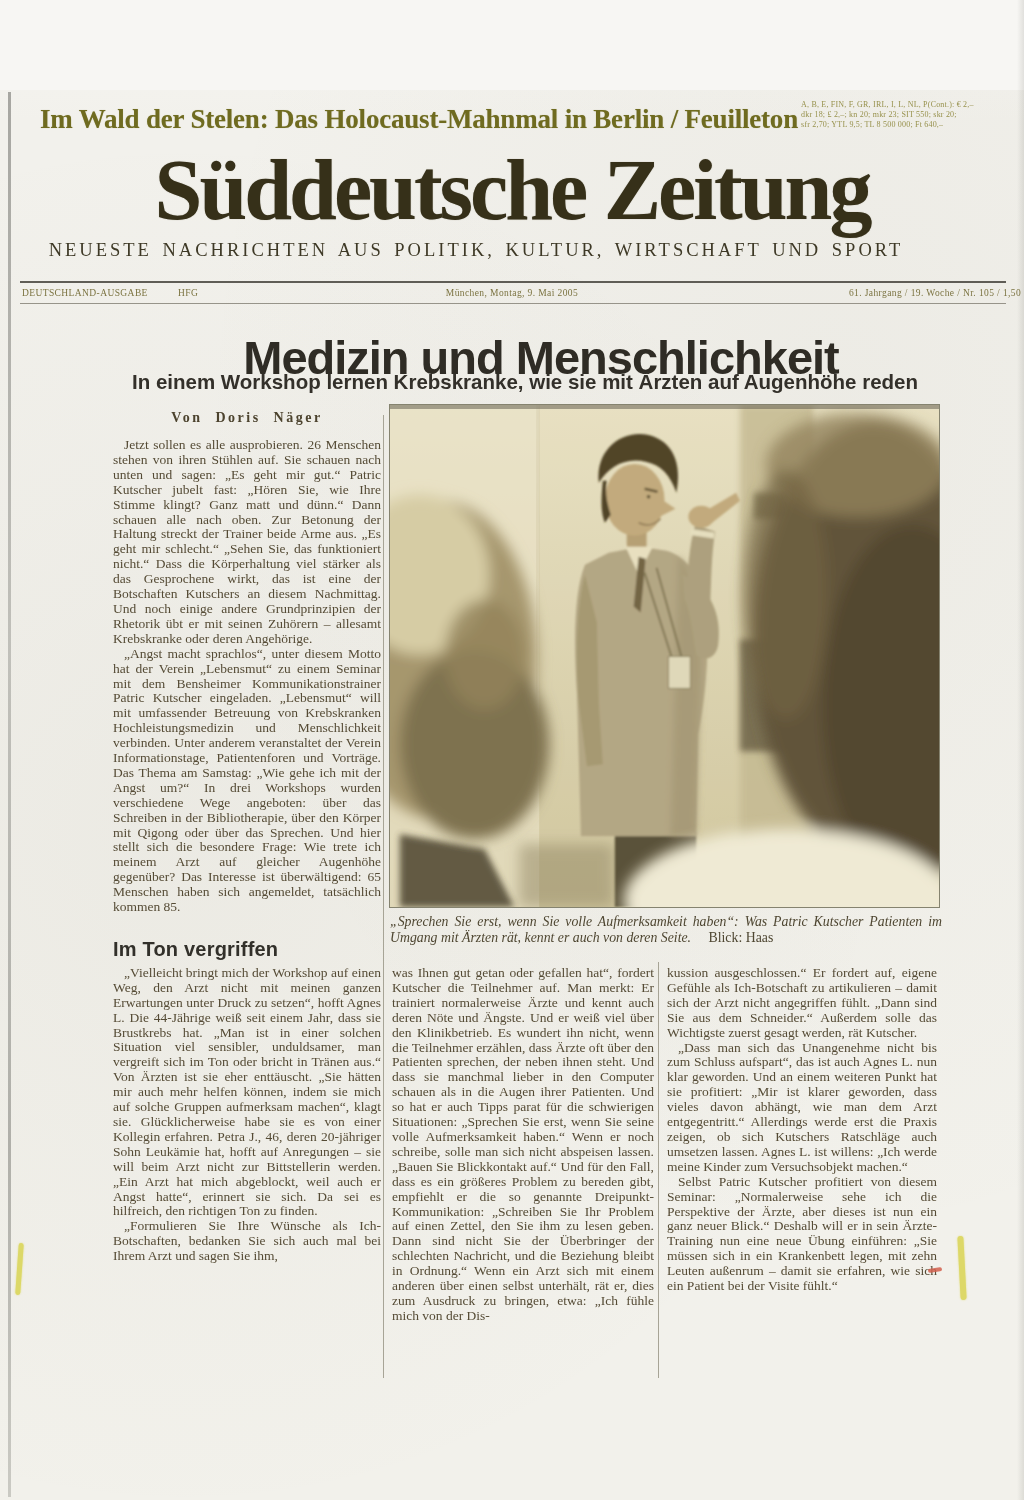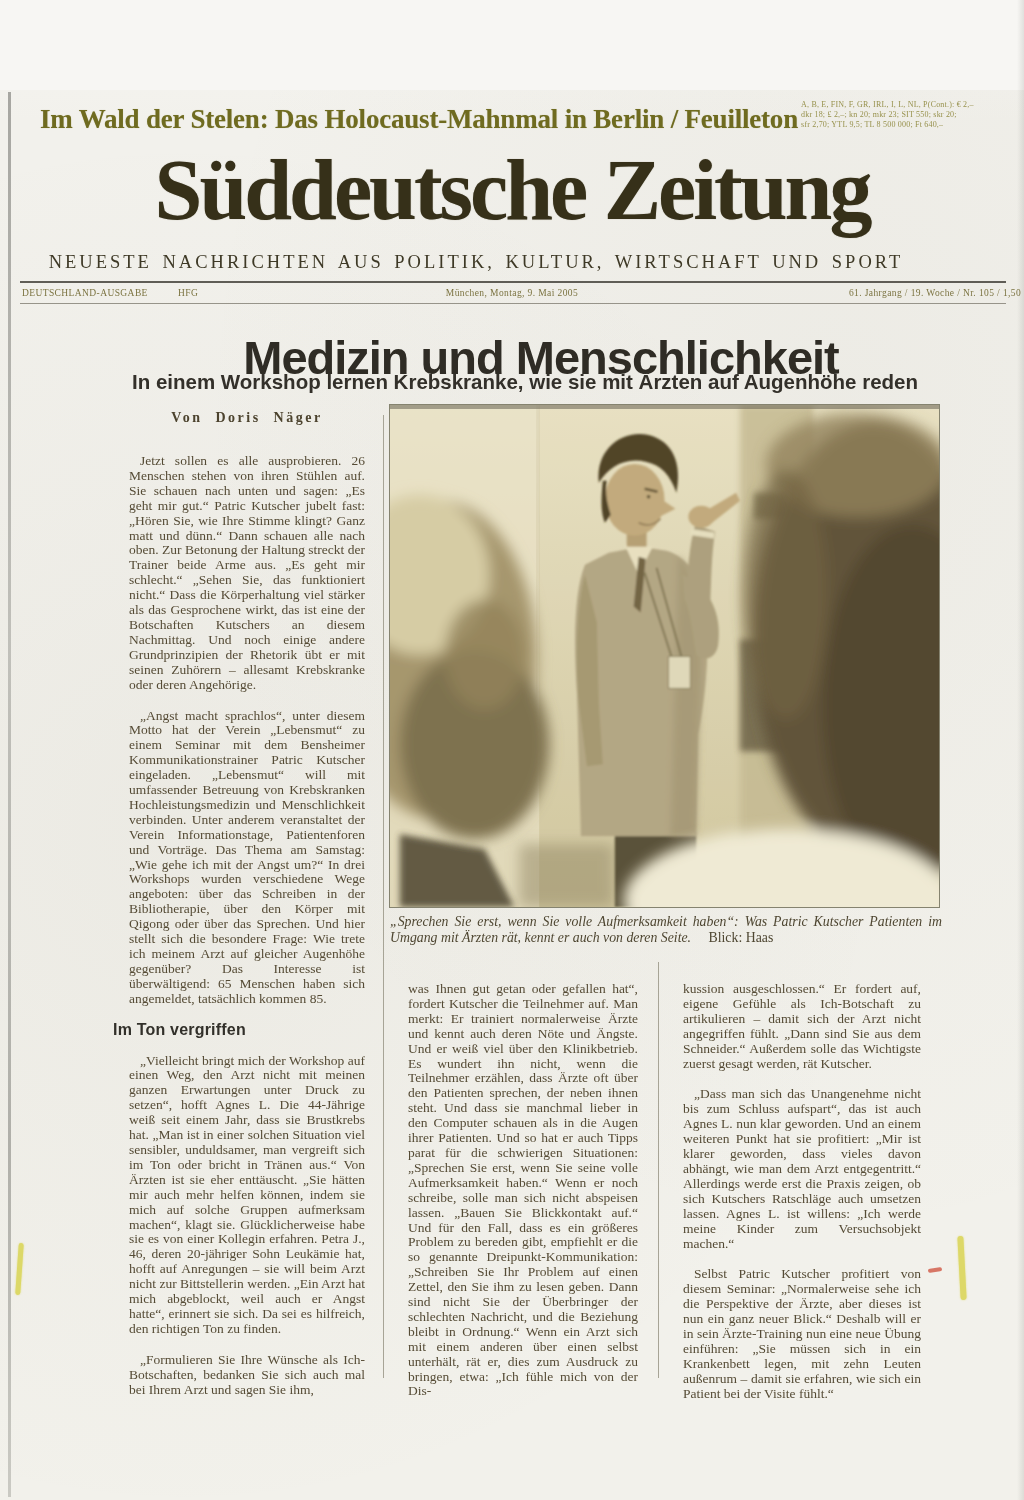--- a/index.html
+++ b/index.html
@@ -20,47 +20,47 @@
   
   .banner{left:40px;top:104px;width:810px;font-weight:bold;font-size:27px;
     letter-spacing:-0.2px;color:#6f6b20;white-space:nowrap;
     text-shadow:0 0 1px rgba(111,107,32,.35);}
   .pricebox{left:801px;top:100px;width:175px;font-size:8px;line-height:10px;
     color:#97914c;letter-spacing:.2px;}
   
   .masthead{left:0;top:142px;width:1024px;text-align:center;font-weight:bold;
     font-size:86px;line-height:96px;color:#363019;letter-spacing:-3px;white-space:nowrap;
     text-shadow:0 0 1px rgba(54,48,25,.4);}
-  .mast-sub{left:0;top:252px;width:952px;text-align:center;font-size:18.5px;
+  .mast-sub{left:0;top:240px;width:952px;text-align:center;font-size:18.5px;
     color:#3e3926;letter-spacing:3px;word-spacing:3px;}
   .rule-top{left:20px;top:281px;width:986px;height:2px;background:#45433c;opacity:.85;}
   .rule-bottom{left:20px;top:303px;width:986px;height:1px;background:#97948a;}
   .dateline{font-size:9.5px;color:#7b7340;letter-spacing:.4px;top:288px;white-space:nowrap;}
   .dl-edition{left:22px;}
   .dl-code{left:178px;}
   .dl-place{left:262px;width:500px;text-align:center;}
   .dl-issue{left:744px;width:300px;text-align:right;}
   
   .headline{left:95px;top:314px;width:860px;text-align:center;
     font-family:"Liberation Sans", sans-serif;font-weight:bold;font-size:47px;
     letter-spacing:-1px;color:#2f2c25;}
   .subheadline{left:75px;top:370px;width:900px;text-align:center;
     font-family:"Liberation Sans", sans-serif;font-weight:bold;font-size:20.5px;
     color:#33302a;}
   .byline{left:113px;top:410px;width:268px;text-align:center;font-size:14px;
     font-weight:bold;letter-spacing:2.5px;word-spacing:7px;color:#4c432e;}
   
   .col{font-size:13.5px;line-height:14.9px;text-align:justify;color:#554b35;}
-  .col p{margin:16px;text-indent:11px;}
+  .col p{margin:0;text-indent:11px;}
   .col1{left:113px;top:438px;width:268px;}
   .col2{left:392px;top:966px;width:262px;}
   .col3{left:667px;top:966px;width:270px;}
   .col2 p:first-child, .col3 p:first-child{text-indent:0;}
   .crosshead{font-family:"Liberation Sans", sans-serif;font-weight:bold;
-    font-size:16px;color:#32302a;margin:13px 0 9px 0;text-indent:0;letter-spacing:.2px;}
+    font-size:20px;color:#32302a;margin:27px 0 9px 0;text-indent:0;letter-spacing:.2px;}
   .colrule{width:1px;background:#a7a496;}
   .colrule1{left:383px;top:415px;height:963px;}
   .colrule2{left:658px;top:962px;height:416px;}
   
   .photo{left:389px;top:404px;width:551px;height:504px;background:#e6dfc4;
     border:1px solid #85836f;box-sizing:border-box;z-index:2;}
   .photo svg{display:block;width:100%;height:100%;}
   .caption{left:390px;top:914px;width:552px;font-size:13.8px;line-height:16px;
     font-style:italic;color:#4e4631;text-align:justify;}
   .caption .credit{font-style:normal;padding-left:14px;}

